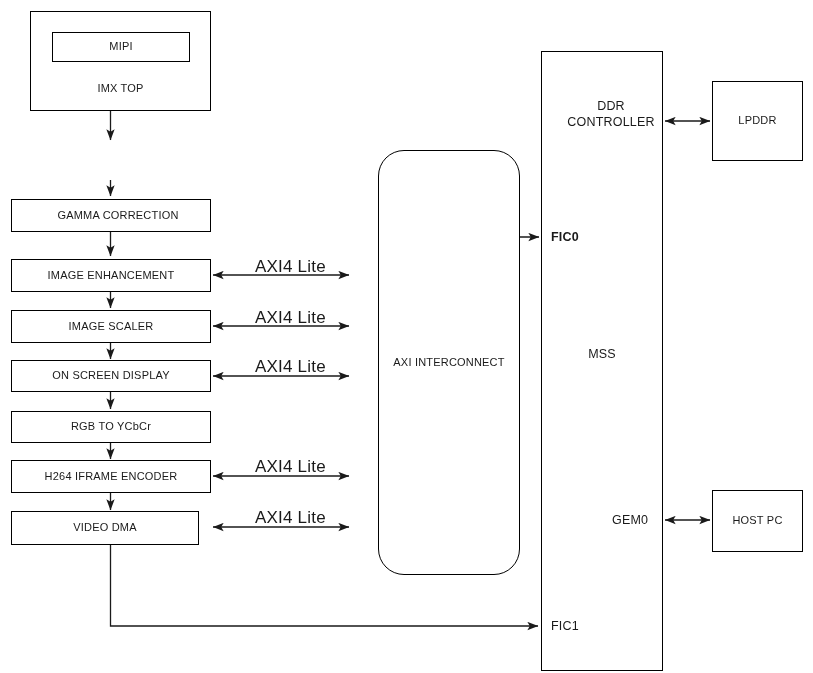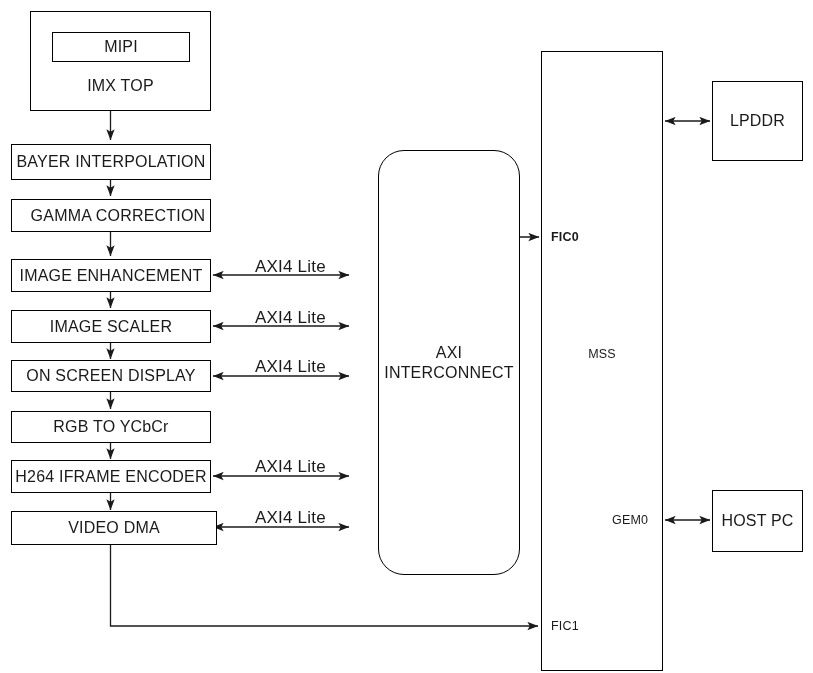--- a/index.html
+++ b/index.html
@@ -28,21 +28,21 @@
   }
   .node {
     position: absolute;
     box-sizing: border-box;
     border: 1px solid #000000;
     background: #ffffff;
     display: flex;
     align-items: center;
     justify-content: center;
     text-align: center;
-    font-size: 16px;
+    font-size: 11px;
     color: #1a1a1a;
     letter-spacing: 0.2px;
     line-height: 1.25;
   }
   .node.rounded {
     border-radius: 26px;
     margin-left: 27px;
   }
   .free-label {
     position: absolute;
@@ -104,23 +104,20 @@
   </svg>
 
   <div class="node" style="left:30px; top:11px; width:181px; height:100px; align-items:flex-end; padding-bottom:14px;">
     <span>IMX TOP</span>
   </div>
 
   <div class="node" style="left:52px; top:32px; width:138px; height:30px;">
     <span>MIPI</span>
   </div>
 
-  <div class="node" style="left:11px; top:144px; width:200px; height:36px;">
-    <span>BAYER INTERPOLATION</span>
-  </div>
 
   <div class="node" style="left:11px; top:199px; width:200px; height:33px;padding-left:14px;">
     <span>GAMMA CORRECTION</span>
   </div>
 
   <div class="node" style="left:11px; top:259px; width:200px; height:33px;">
     <span>IMAGE ENHANCEMENT</span>
   </div>
 
   <div class="node" style="left:11px; top:310px; width:200px; height:33px;">
@@ -132,32 +129,33 @@
   </div>
 
   <div class="node" style="left:11px; top:411px; width:200px; height:32px;">
     <span>RGB TO YCbCr</span>
   </div>
 
   <div class="node" style="left:11px; top:460px; width:200px; height:33px;">
     <span>H264 IFRAME ENCODER</span>
   </div>
 
-  <div class="node" style="left:11px; top:511px; width:206px; height:34px;">
+  <div class="node" style="left:11px; top:511px; width:188px; height:34px;">
     <span>VIDEO DMA</span>
   </div>
 
   <div class="node rounded" style="left:351px; top:150px; width:142px; height:425px;">
     <span>AXI INTERCONNECT</span>
   </div>
 
   <div class="node" style="left:541px; top:51px; width:122px; height:620px; align-items:flex-start; justify-content:center; padding-top:0;">
   </div>
   <div class="free-label" style="left:541px; top:347px; width:122px;">MSS</div>
 
+  <div class="free-label" style="left:561px; top:99px; width:100px;">DDR<br>CONTROLLER</div>
 
   <div class="free-label" style="left:551px; top:230px; width:60px; text-align:left;font-weight:bold;">FIC0</div>
 
   <div class="free-label" style="left:612px; top:513px; width:50px; text-align:left;">GEM0</div>
 
   <div class="free-label" style="left:551px; top:619px; width:60px; text-align:left;">FIC1</div>
 
   <div class="node" style="left:712px; top:81px; width:91px; height:80px;">
     <span>LPDDR</span>
   </div>

